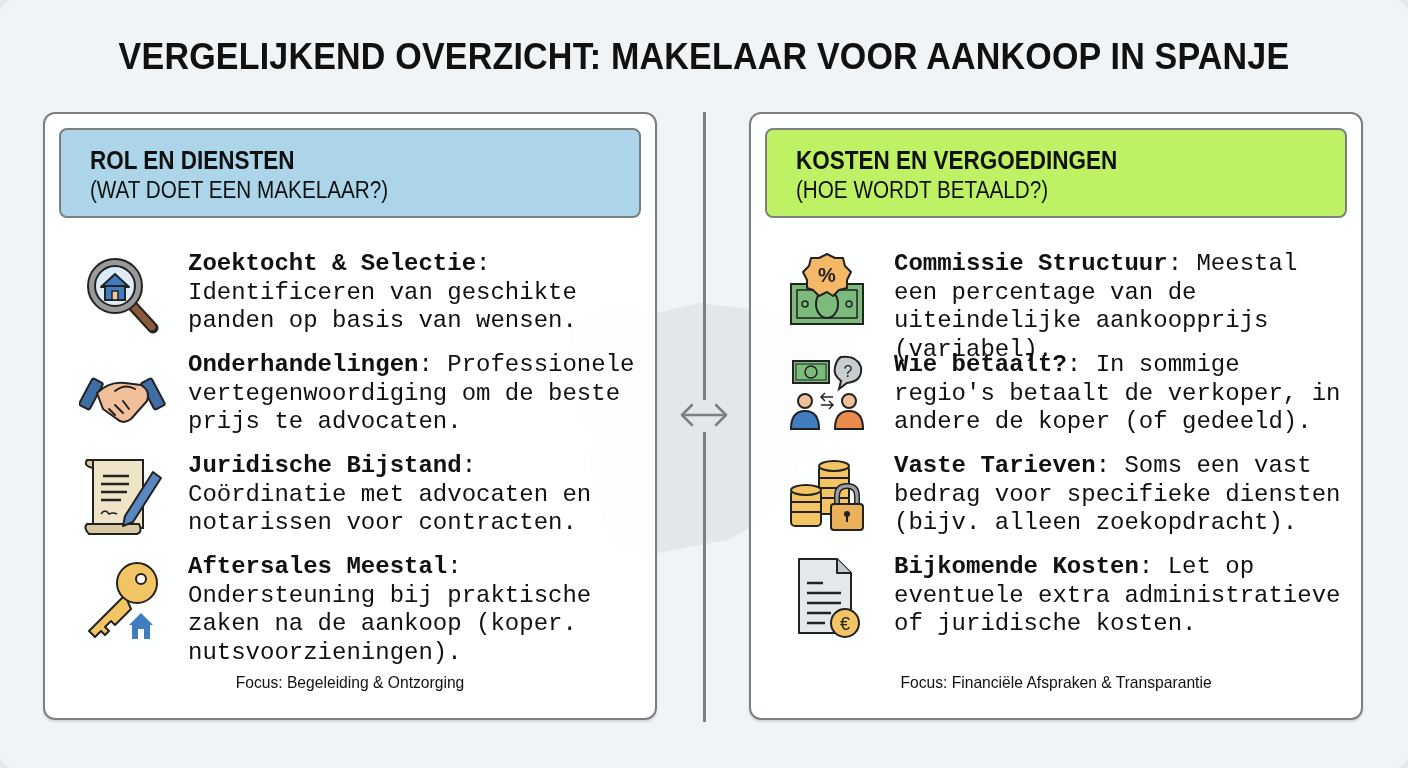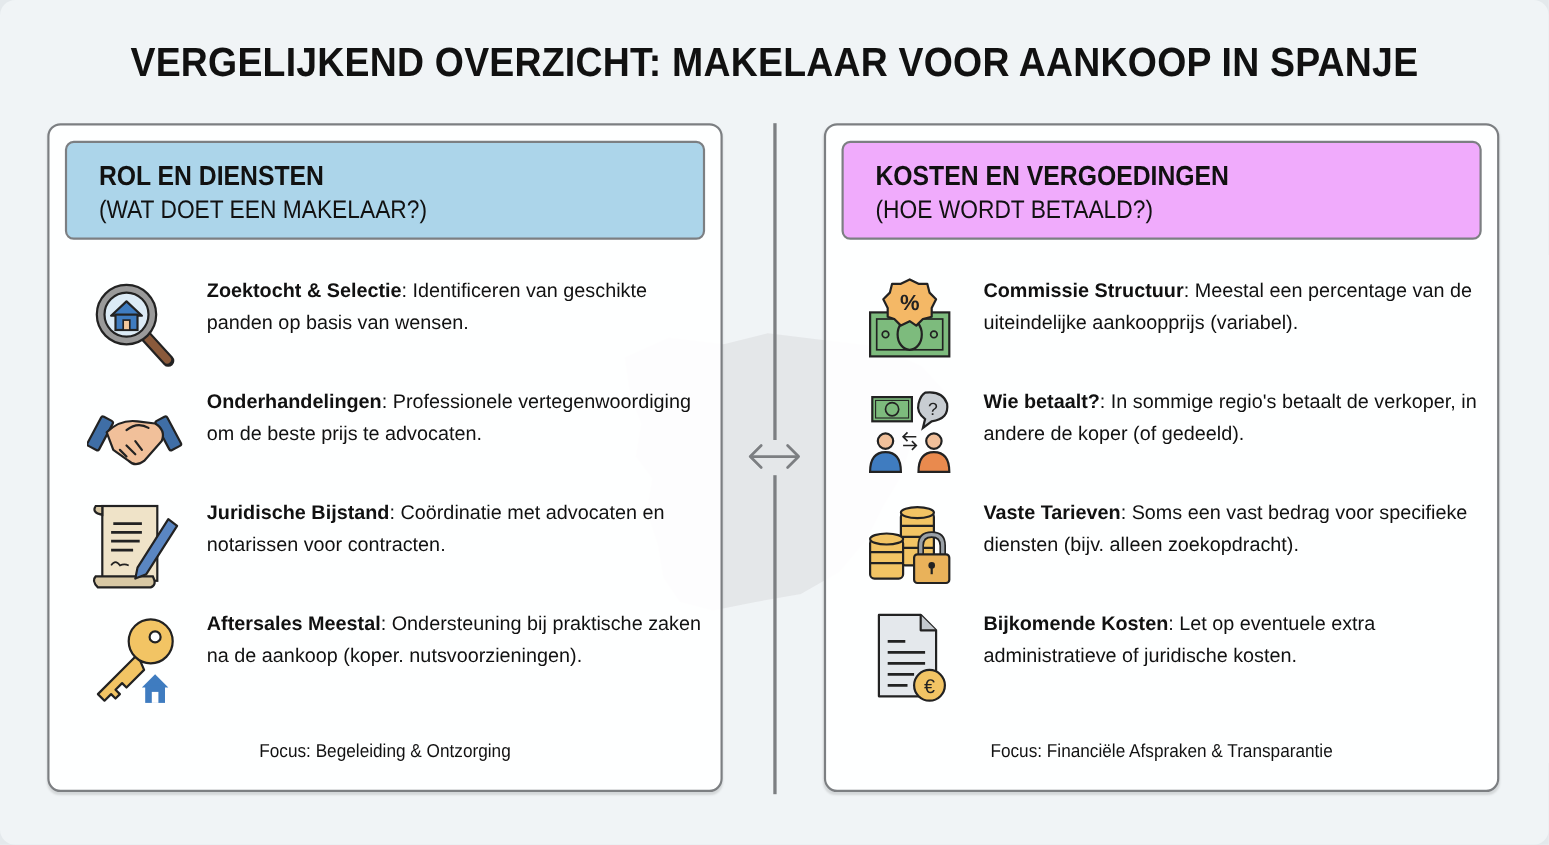--- a/index.html
+++ b/index.html
@@ -37,41 +37,41 @@
   }
   .panel.left { left: 43px; }
   .panel.right { left: 749px; }
   .panel-header {
     position: absolute; left: 14px; top: 14px; right: 14px; height: 90px;
     border: 2px solid #7c7f82;
     border-radius: 8px;
     box-sizing: border-box;
   }
   .panel.left .panel-header { background: #acd5ea; }
-  .panel.right .panel-header { background: #f0abfc; }
+  .panel.right .panel-header { background: #bef264; }
   .panel-header .h1 {
     margin-top: 16px;
     font-size: 25px; font-weight: 700; color: #111;
     transform: scaleX(0.9);
   }
   .panel-header .h2 {
     margin-top: 2px;
     font-size: 23px; color: #111;
     transform: scaleX(0.9);
   }
   .items { position: absolute; left: 0; top: 134px; right: 0; }
   .item {
     position: relative; height: 101px;
   }
   .item .icon {
     position: absolute; left: 34px; top: 2px; width: 90px; height: 90px;
   }
   .item .text {
     position: absolute; left: 143px; top: 2px; width: 450px;
-    font-size: 18px; line-height: 28.5px; color: #111;
+    font-size: 24px; line-height: 28.5px; color: #111; font-family: Liberation Mono, monospace;
   }
   .item .text b { font-weight: 700; }
   .focus {
     position: absolute; left: 0; right: 0; bottom: 25px;
     text-align: center; font-size: 17px; color: #111;
     transform: scaleX(0.92);
   }
   .divider {
     position: absolute; left: 703px; width: 2.5px; background: #7c7f82;
   }

